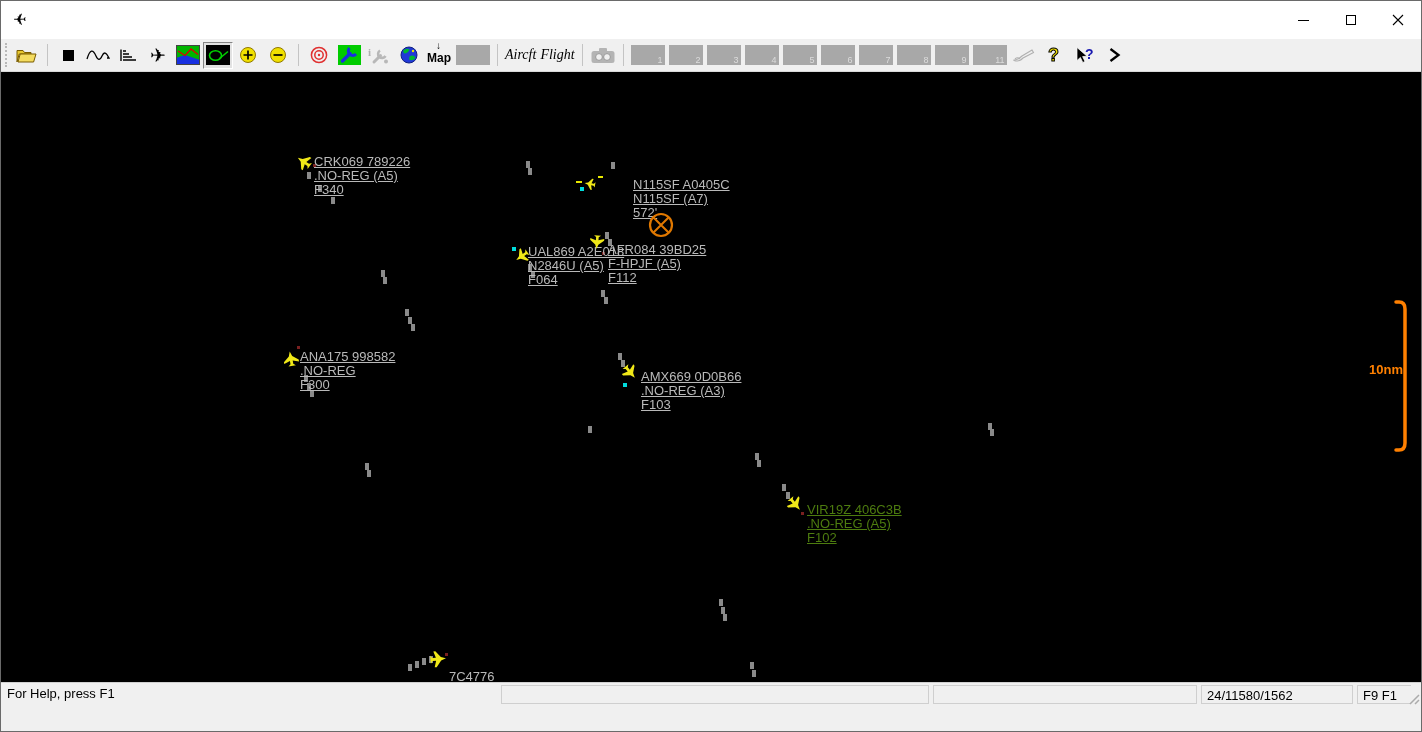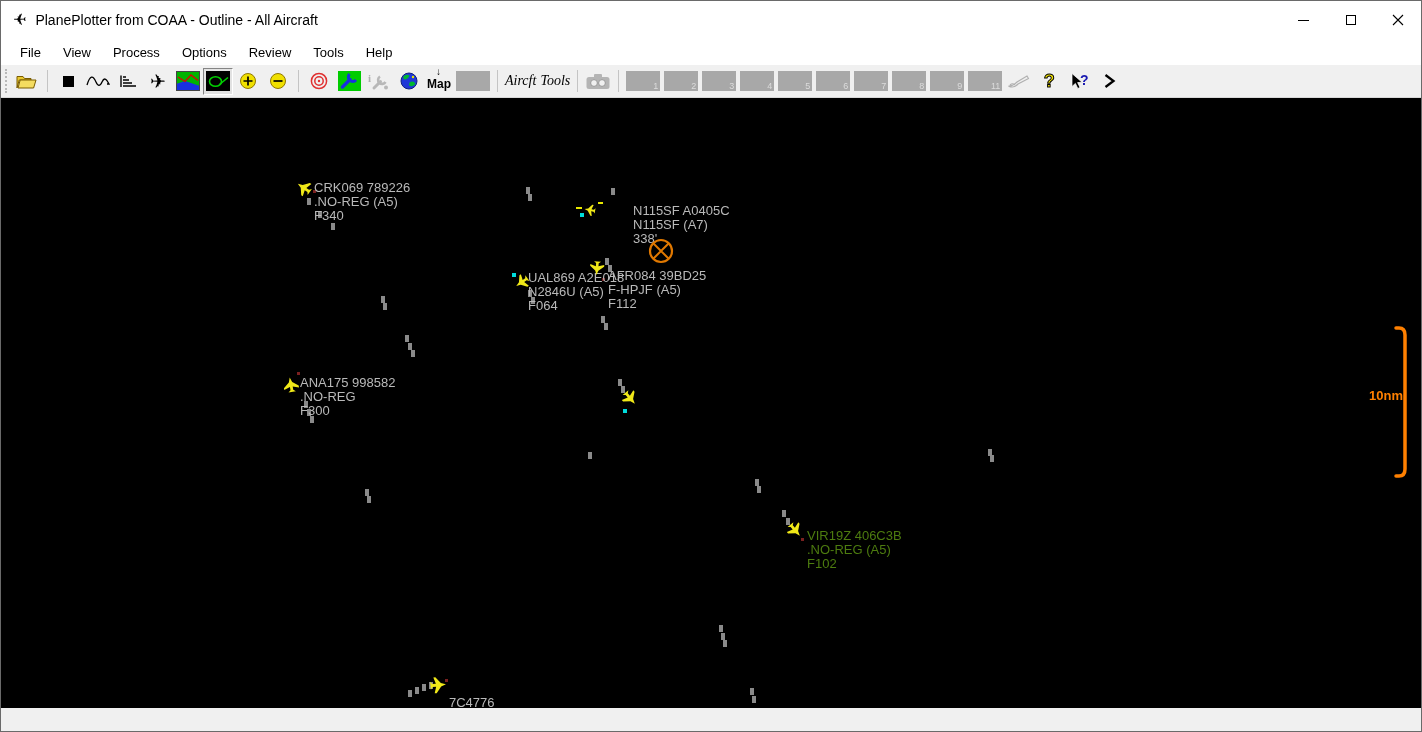--- a/index.html
+++ b/index.html
@@ -32,60 +32,50 @@
   .num-rect span{position:absolute;right:2px;bottom:0px;font-size:9px;color:#dcdcdc;}
   .mapword{font-weight:bold;font-size:12px;color:#000;position:relative;padding-top:5px;}
   .mapword .maparrow{position:absolute;top:-6px;left:9px;font-size:10px;font-weight:bold;}
   .scriptword{font-family:"Liberation Serif",serif;font-style:italic;font-size:14px;color:#000;text-align:right;}
   .qmark{color:#f0e000;font-weight:bold;font-size:18px;-webkit-text-stroke:1px #000;}
   
   .radar{position:relative;width:1422px;height:610px;background:#000;overflow:hidden;}
   .trail{position:absolute;width:4px;height:7px;}
   .dot{position:absolute;}
   .ac{position:absolute;}
-  .ac-label{position:absolute;font-size:13px;line-height:14px;white-space:pre;}
+  .ac-label{position:absolute;font-size:13px;line-height:14px;white-space:pre;text-decoration:underline;}
   .scale-label{position:absolute;font-weight:bold;font-size:13px;}
   
   .statusbar{position:relative;height:24px;background:#f0f0f0;border-top:1px solid #d0d0d0;font-size:13px;color:#000;}
   .sb-text{position:absolute;top:3px;}
   .sb-panel{position:absolute;top:2px;height:19px;border:1px solid #cfcfcf;background:#f0f0f0;}
   .sb-grip{position:absolute;right:1px;bottom:1px;}
 </style>
 </head>
 <body>
 
 <div class="window">
 
   <div class="titlebar">
     <span class="title-icon">✈</span>
-    <span class="title-text">PlanePlotter from COAA - Outline - All Aircraft</span>
     <div class="win-controls">
       <div class="wc-btn">
           <div class="wc-min-glyph"></div>
         </div>
       <div class="wc-btn">
           <div class="wc-max-glyph"></div>
         </div>
       <div class="wc-btn">
         <svg width="12" height="12" viewBox="0 0 12 12">
             <path d="M1,1 L11,11 M11,1 L1,11" stroke="#000" stroke-width="1.1" fill="none"></path>
           </svg>
       </div>
     </div>
   </div>
 
-  <div class="menubar" id="menubar">
-      <div class="menu-item">File</div>
-      <div class="menu-item">View</div>
-      <div class="menu-item">Process</div>
-      <div class="menu-item">Options</div>
-      <div class="menu-item">Review</div>
-      <div class="menu-item">Tools</div>
-      <div class="menu-item">Help</div>
-    </div>
 
   <div class="toolbar" id="toolbar">
     <div class="tb-grip"></div>
   <div class="tb-btn">
         <svg width="24" height="19" viewBox="0 0 24 19">
      <path d="M2,16 L2,4.5 L8,4.5 L9.5,6.5 L16,6.5 L16,8 L4.2,8 Z" fill="#e8c830" stroke="#7a5c00" stroke-width="1"></path>
      <path d="M3,16 L5.2,8 L21,8 L18.6,16 Z" fill="#f4dc60" stroke="#7a5c00" stroke-width="1"></path>
         </svg>
       </div>
       <div class="tb-sep"></div>
@@ -168,21 +158,21 @@
         <div class="mapword">Map<span class="maparrow">↓</span></div>
       </div>
       <div class="tb-btn">
         <div class="blank-rect"></div>
       </div>
       <div class="tb-sep"></div>
       <div class="tb-btn">
         <span class="scriptword">Aircft</span>
       </div>
       <div class="tb-btn">
-        <span class="scriptword">Tools</span>
+        <span class="scriptword">Flight</span>
       </div>
       <div class="tb-sep"></div>
       <div class="tb-btn">
         <svg width="26" height="17" viewBox="0 0 26 17">
      <rect x="9" y="1" width="8" height="4" rx="1" fill="#b4b4b4"></rect>
      <rect x="1.5" y="4" width="23" height="12" rx="2.5" fill="#b4b4b4"></rect>
      <circle cx="9" cy="10" r="3.4" fill="#f0f0f0" stroke="#989898"></circle>
      <circle cx="17" cy="10" r="3.4" fill="#f0f0f0" stroke="#989898"></circle>
         </svg>
       </div>
@@ -315,21 +305,21 @@
       <g transform="rotate(305) scale(0.9375)">
         <path d="M0,-8 L1.8,-3 L8,2 L8,4 L1.5,2 L1.5,5.5 L4,7.5 L-4,7.5 L-1.5,5.5 L-1.5,2 L-8,4 L-8,2 L-1.8,-3 Z" fill="#f0e818"></path>
       </g>
         </svg></div>
       <div class="ac-label" style="left: 313px; top: 83px; color: rgb(185, 185, 185);"><div>CRK069 789226</div><div>.NO-REG (A5)</div><div>F340</div></div>
       <div class="ac" style="left: 579px; top: 102px;"><svg width="20" height="20" viewBox="-10 -10 20 20">
       <g transform="rotate(280) scale(0.6875)">
         <path d="M0,-8 L1.8,-3 L8,2 L8,4 L1.5,2 L1.5,5.5 L4,7.5 L-4,7.5 L-1.5,5.5 L-1.5,2 L-8,4 L-8,2 L-1.8,-3 Z" fill="#f0e818"></path>
       </g>
         </svg></div>
-      <div class="ac-label" style="left: 632px; top: 106px; color: rgb(185, 185, 185);"><div>N115SF A0405C</div><div>N115SF (A7)</div><div>338'</div></div>
+      <div class="ac-label" style="left: 632px; top: 106px; color: rgb(185, 185, 185);"><div>N115SF A0405C</div><div>N115SF (A7)</div><div>572'</div></div>
       <div class="ac" style="left: 511px; top: 174px;"><svg width="20" height="20" viewBox="-10 -10 20 20">
       <g transform="rotate(235) scale(0.875)">
         <path d="M0,-8 L1.8,-3 L8,2 L8,4 L1.5,2 L1.5,5.5 L4,7.5 L-4,7.5 L-1.5,5.5 L-1.5,2 L-8,4 L-8,2 L-1.8,-3 Z" fill="#f0e818"></path>
       </g>
         </svg></div>
       <div class="ac-label" style="left: 527px; top: 173px; color: rgb(185, 185, 185);"><div>UAL869 A2E018</div><div>N2846U (A5)</div><div>F064</div></div>
       <div class="ac" style="left: 586px; top: 160px;"><svg width="20" height="20" viewBox="-10 -10 20 20">
       <g transform="rotate(185) scale(0.875)">
         <path d="M0,-8 L1.8,-3 L8,2 L8,4 L1.5,2 L1.5,5.5 L4,7.5 L-4,7.5 L-1.5,5.5 L-1.5,2 L-8,4 L-8,2 L-1.8,-3 Z" fill="#f0e818"></path>
       </g>
@@ -339,20 +329,21 @@
       <g transform="rotate(350) scale(0.9375)">
         <path d="M0,-8 L1.8,-3 L8,2 L8,4 L1.5,2 L1.5,5.5 L4,7.5 L-4,7.5 L-1.5,5.5 L-1.5,2 L-8,4 L-8,2 L-1.8,-3 Z" fill="#f0e818"></path>
       </g>
         </svg></div>
       <div class="ac-label" style="left: 299px; top: 278px; color: rgb(185, 185, 185);"><div>ANA175 998582</div><div>.NO-REG</div><div>F300</div></div>
       <div class="ac" style="left: 619px; top: 290px;"><svg width="20" height="20" viewBox="-10 -10 20 20">
       <g transform="rotate(140) scale(0.9375)">
         <path d="M0,-8 L1.8,-3 L8,2 L8,4 L1.5,2 L1.5,5.5 L4,7.5 L-4,7.5 L-1.5,5.5 L-1.5,2 L-8,4 L-8,2 L-1.8,-3 Z" fill="#f0e818"></path>
       </g>
         </svg></div>
+      <div class="ac-label" style="left: 640px; top: 298px; color: rgb(185, 185, 185);"><div>AMX669 0D0B66</div><div>.NO-REG (A3)</div><div>F103</div></div>
       <div class="ac" style="left: 784px; top: 422px;"><svg width="20" height="20" viewBox="-10 -10 20 20">
       <g transform="rotate(140) scale(0.9375)">
         <path d="M0,-8 L1.8,-3 L8,2 L8,4 L1.5,2 L1.5,5.5 L4,7.5 L-4,7.5 L-1.5,5.5 L-1.5,2 L-8,4 L-8,2 L-1.8,-3 Z" fill="#f0e818"></path>
       </g>
         </svg></div>
       <div class="ac-label" style="left: 806px; top: 431px; color: #4d7c0f;"><div>VIR19Z 406C3B</div><div>.NO-REG (A5)</div><div>F102</div></div>
       <div class="ac" style="left: 427px; top: 577px;"><svg width="20" height="20" viewBox="-10 -10 20 20">
       <g transform="rotate(85) scale(1)">
         <path d="M0,-8 L1.8,-3 L8,2 L8,4 L1.5,2 L1.5,5.5 L4,7.5 L-4,7.5 L-1.5,5.5 L-1.5,2 L-8,4 L-8,2 L-1.8,-3 Z" fill="#f0e818"></path>
       </g>
@@ -360,14 +351,24 @@
       <div class="ac-label" style="left: 448px; top: 598px; color: rgb(185, 185, 185);"><div>7C4776</div><div>VH-OEG</div></div>
       <svg width="28" height="28" viewBox="-14 -14 28 28" style="position: absolute; left: 646px; top: 139px;">
         <circle cx="0" cy="0" r="11" stroke="#e07800" stroke-width="2.2" fill="none"></circle>
   <path d="M-7.5,-7.5 L7.5,7.5 M-7.5,7.5 L7.5,-7.5" stroke="#e07800" stroke-width="2"></path>
       </svg>
       <svg width="17" height="158" style="position: absolute; left: 1393px; top: 225px;">
         <path d="M2,5 L5,5 Q11,5 11,12 L11,146 Q11,153 5,153 L2,153" stroke="#ff8000" stroke-width="3.5" fill="none" stroke-linecap="round"></path>
       </svg>
     </div>
 
+  <div class="statusbar">
+    <span class="sb-text" style="left:6px">For Help, press F1</span>
+    <div class="sb-panel" style="left:500px;width:428px;"></div>
+    <div class="sb-panel" style="left:932px;width:264px;"></div>
+    <div class="sb-panel" style="left:1200px;width:152px;padding:2px 5px;">24/11580/1562</div>
+    <div class="sb-panel" style="left:1356px;width:54px;padding:2px 5px;border-right:none;">F9 F1</div>
+    <svg class="sb-grip" width="13" height="13" viewBox="0 0 13 13">
+      <path d="M12,3 L3,12 M12,8 L8,12" stroke="#ababab" stroke-width="1.5" fill="none"></path>
+    </svg>
+  </div>
 
 </div>
 
 </body></html>

